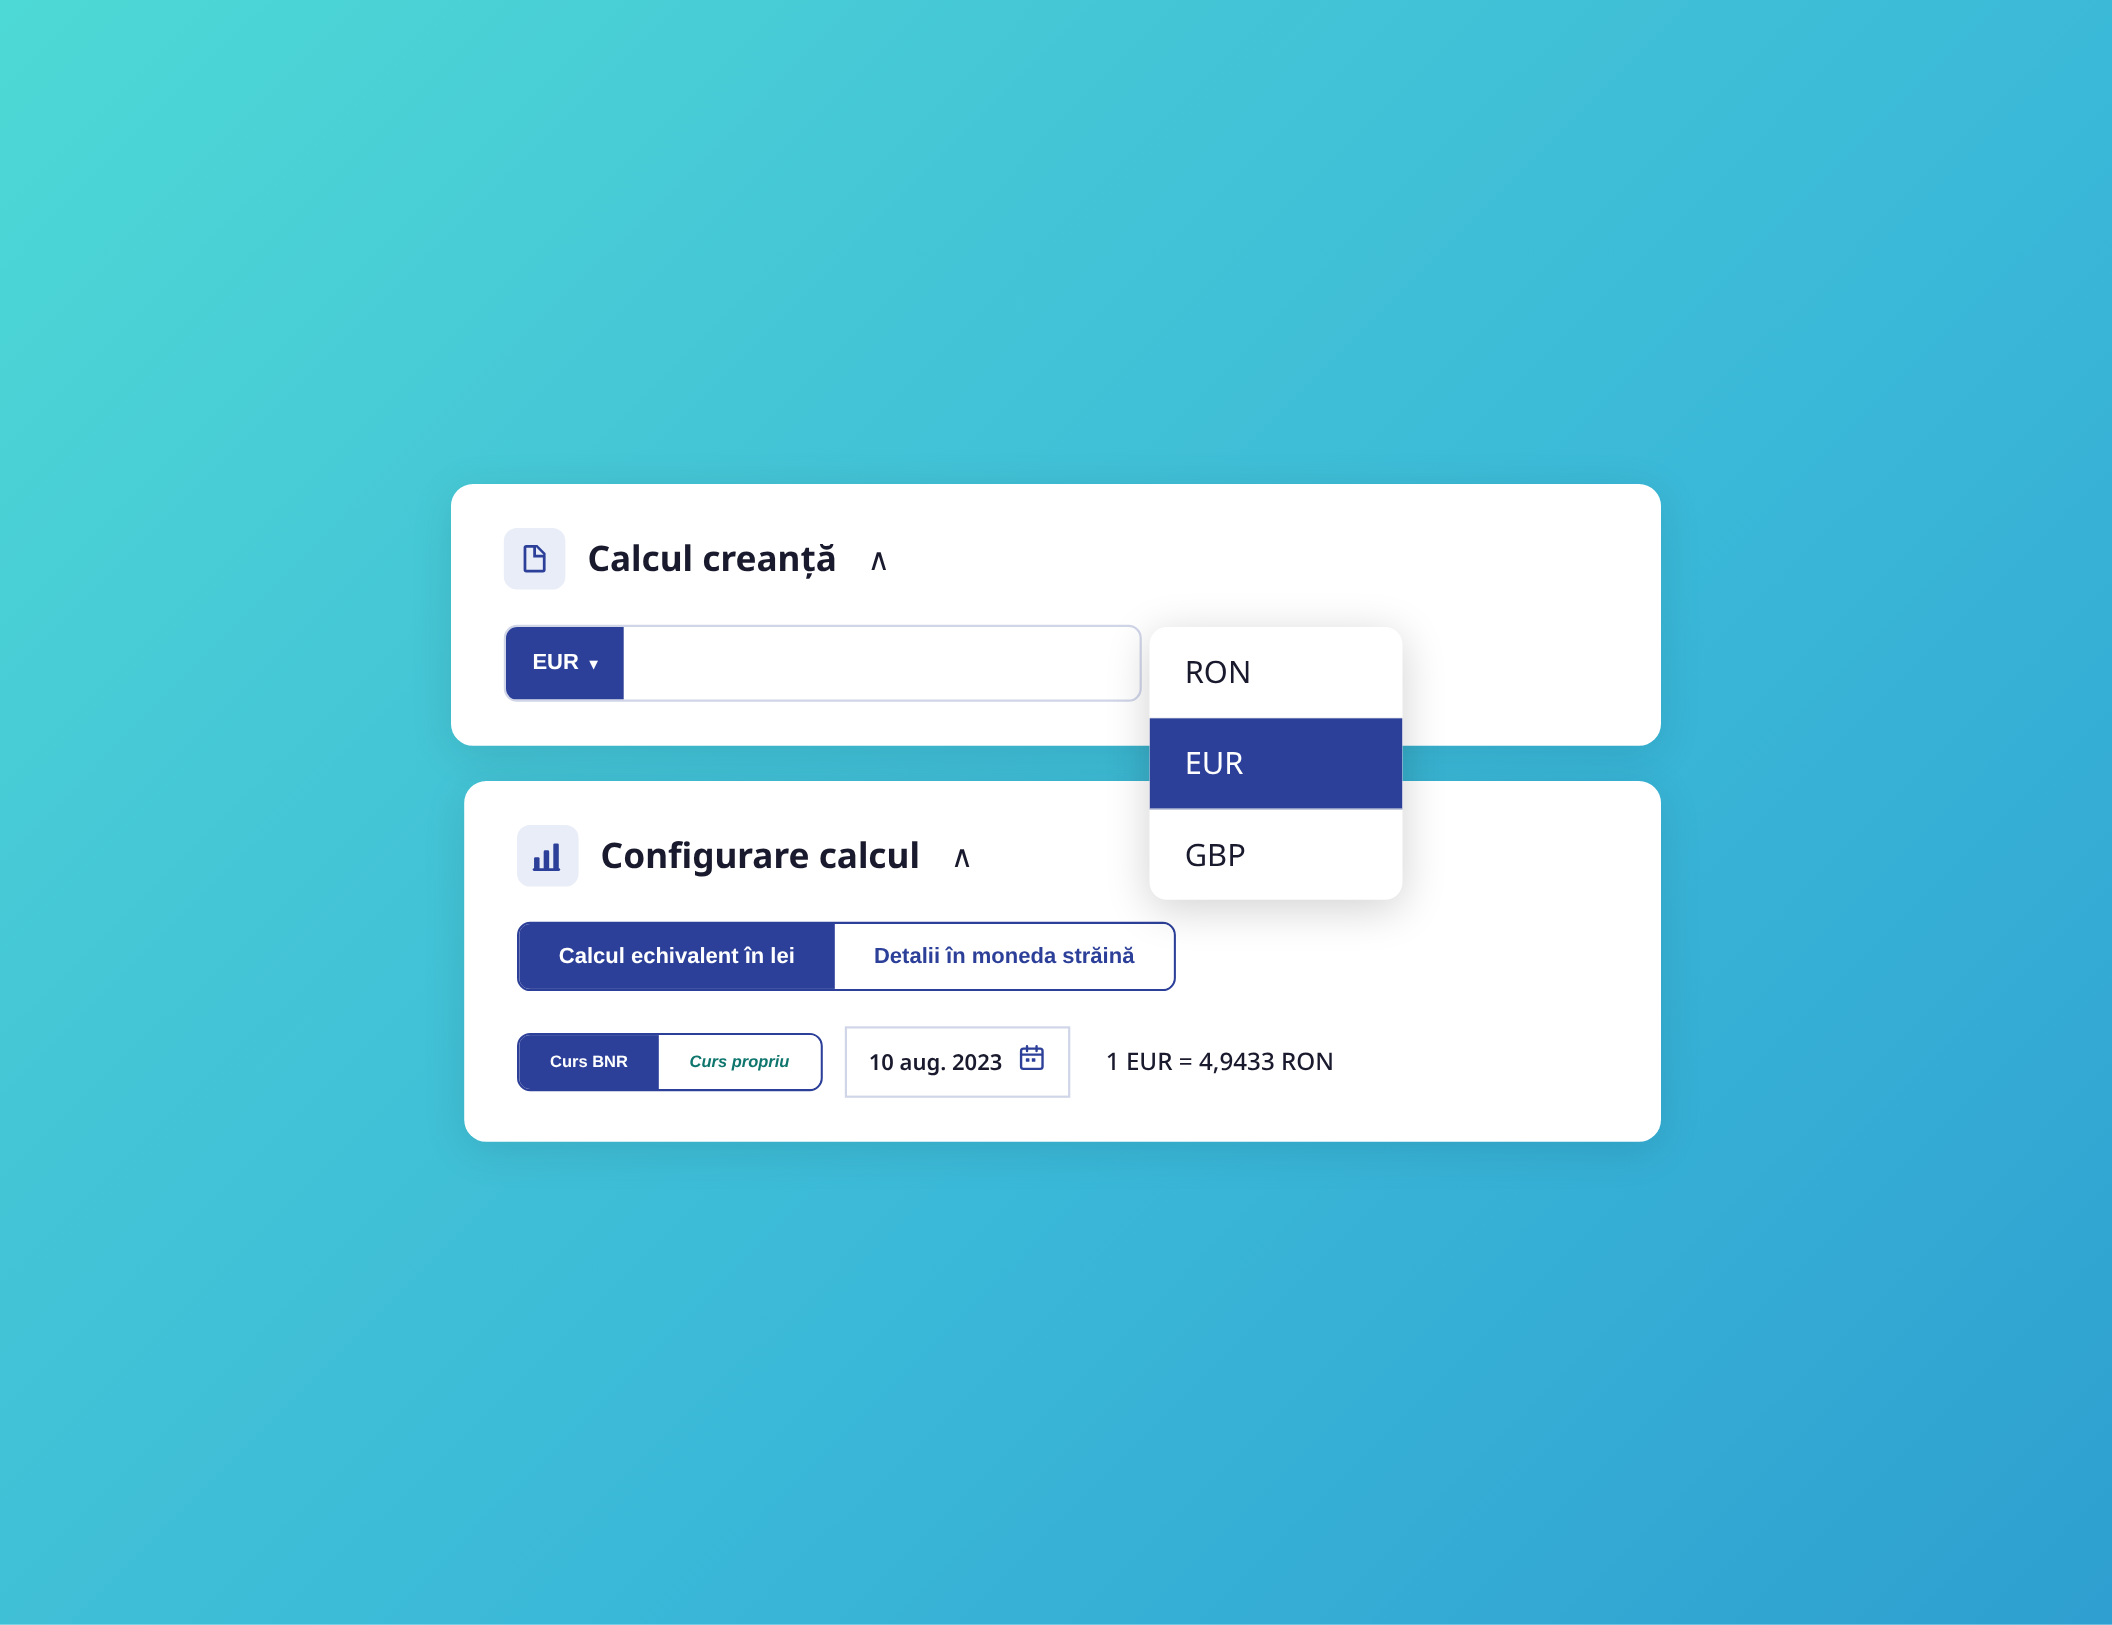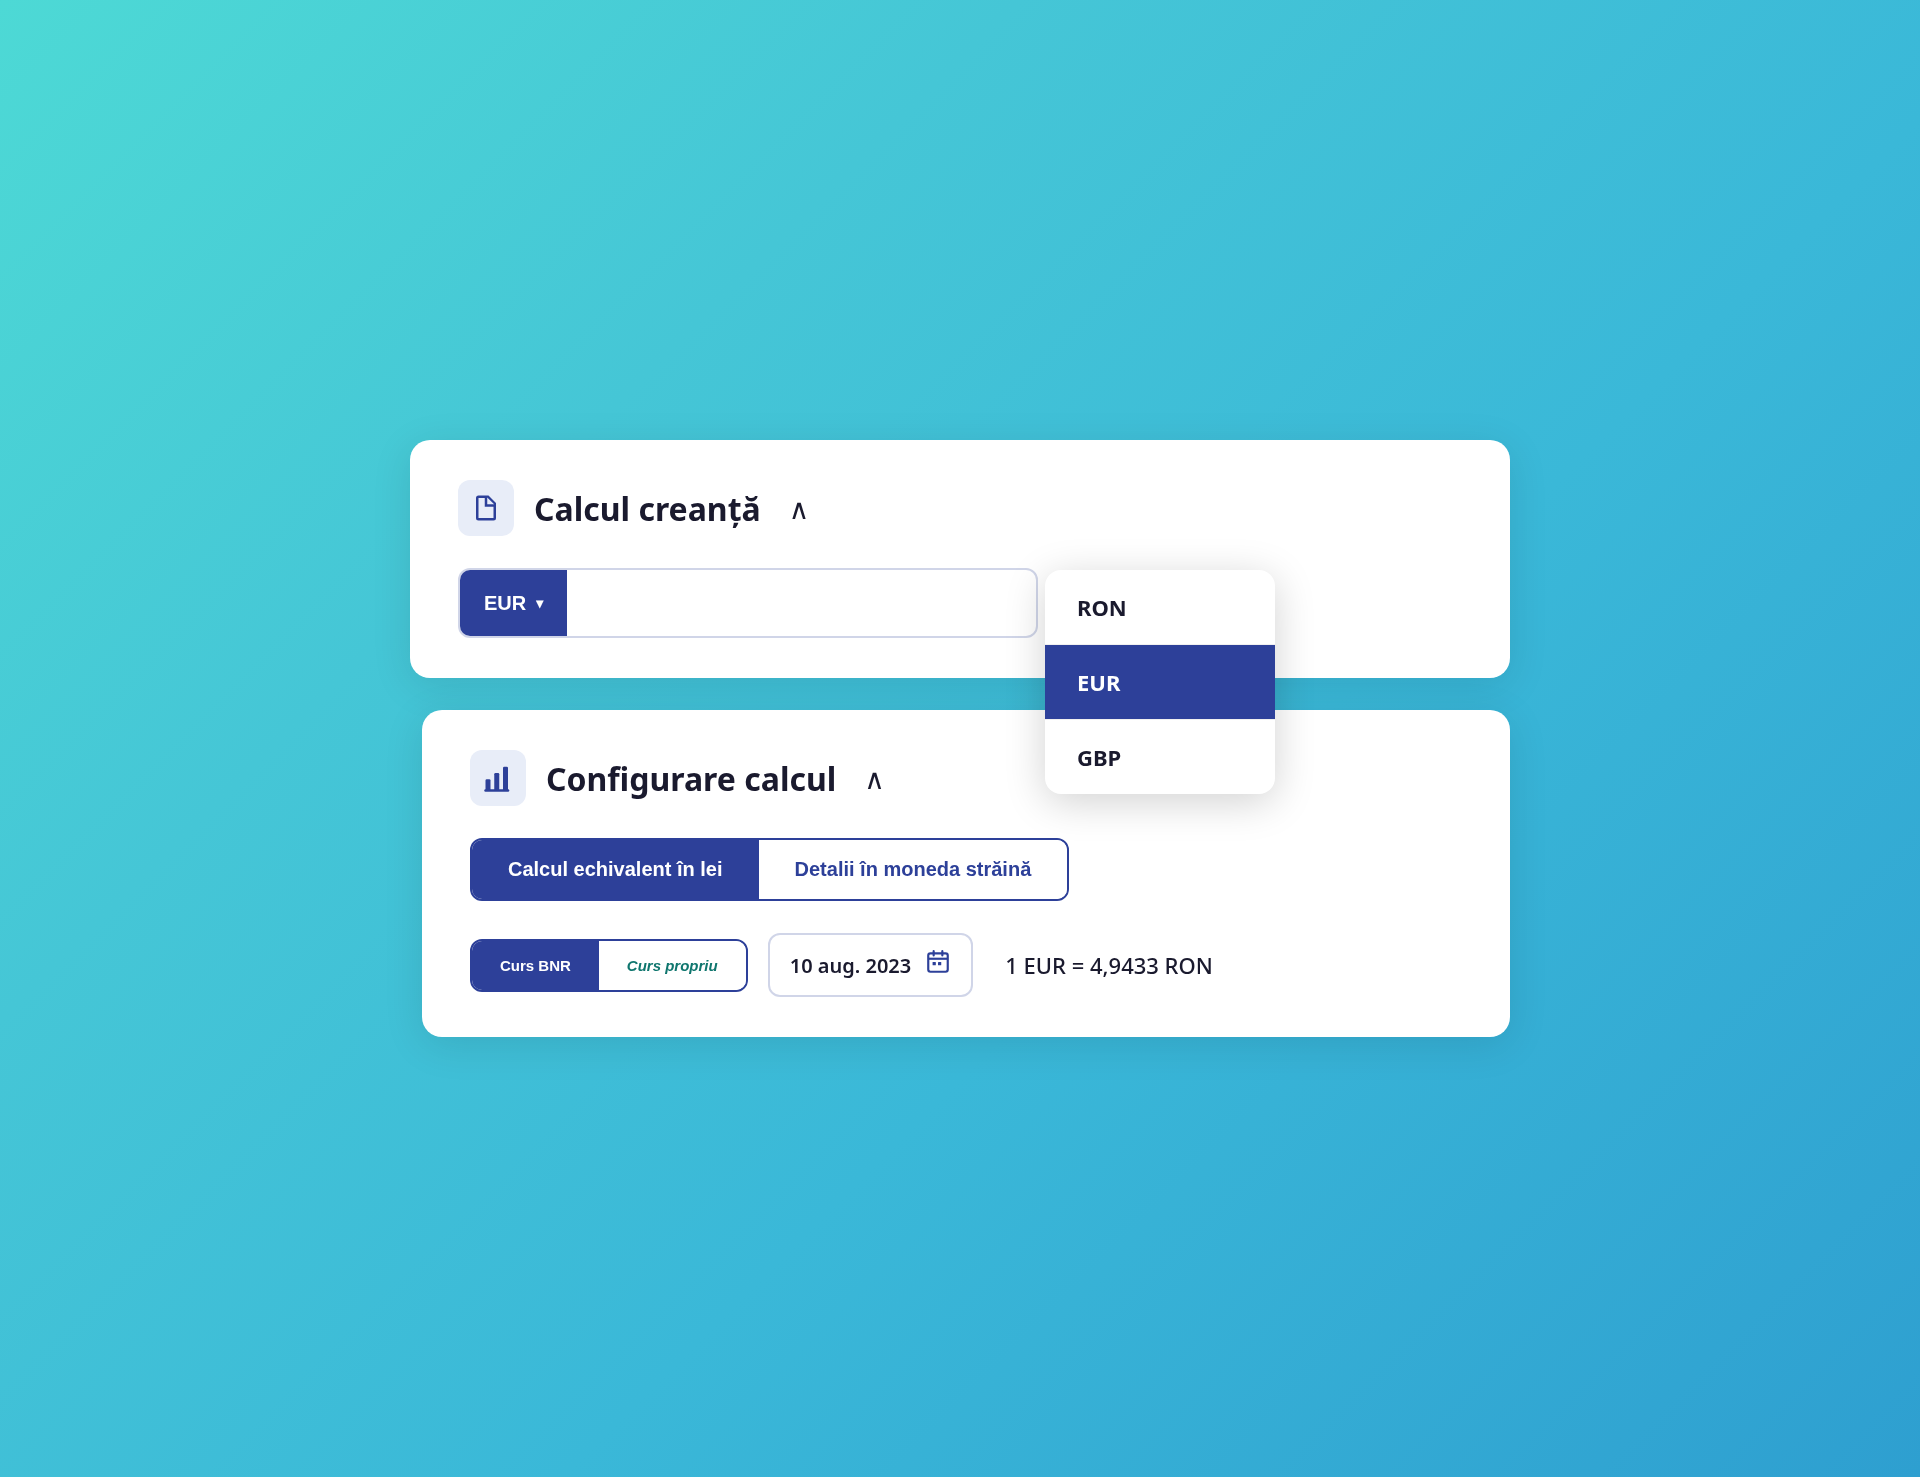--- a/index.html
+++ b/index.html
@@ -119,22 +119,22 @@
       width: 230px;
       background: #fff;
       border-radius: 16px;
       box-shadow: 0 8px 40px rgba(0,0,0,0.18);
       overflow: hidden;
       z-index: 100;
     }
 
     .dropdown-item {
       padding: 22px 32px;
-      font-size: 22px;
-      font-weight: 700;
+      font-size: 28px;
+      font-weight: 400;
       color: #1a1a2e;
       cursor: pointer;
       border-bottom: 1px solid #f0f0f0;
     }
 
     .dropdown-item:last-child {
       border-bottom: none;
     }
 
     .dropdown-item.selected {
@@ -210,21 +210,21 @@
     .curs-btn.inactive {
       background: #fff;
       color: #0f766e;
       font-style: italic;
     }
 
     .date-input-wrapper {
       display: flex;
       align-items: center;
       border: 2px solid #d0d5e8;
-      border-radius: 12px;
+      border-radius: 0;
       padding: 14px 20px;
       gap: 14px;
       font-size: 20px;
       font-weight: 600;
       color: #1a1a2e;
       background: #fff;
       cursor: pointer;
     }
 
     .calendar-icon {

